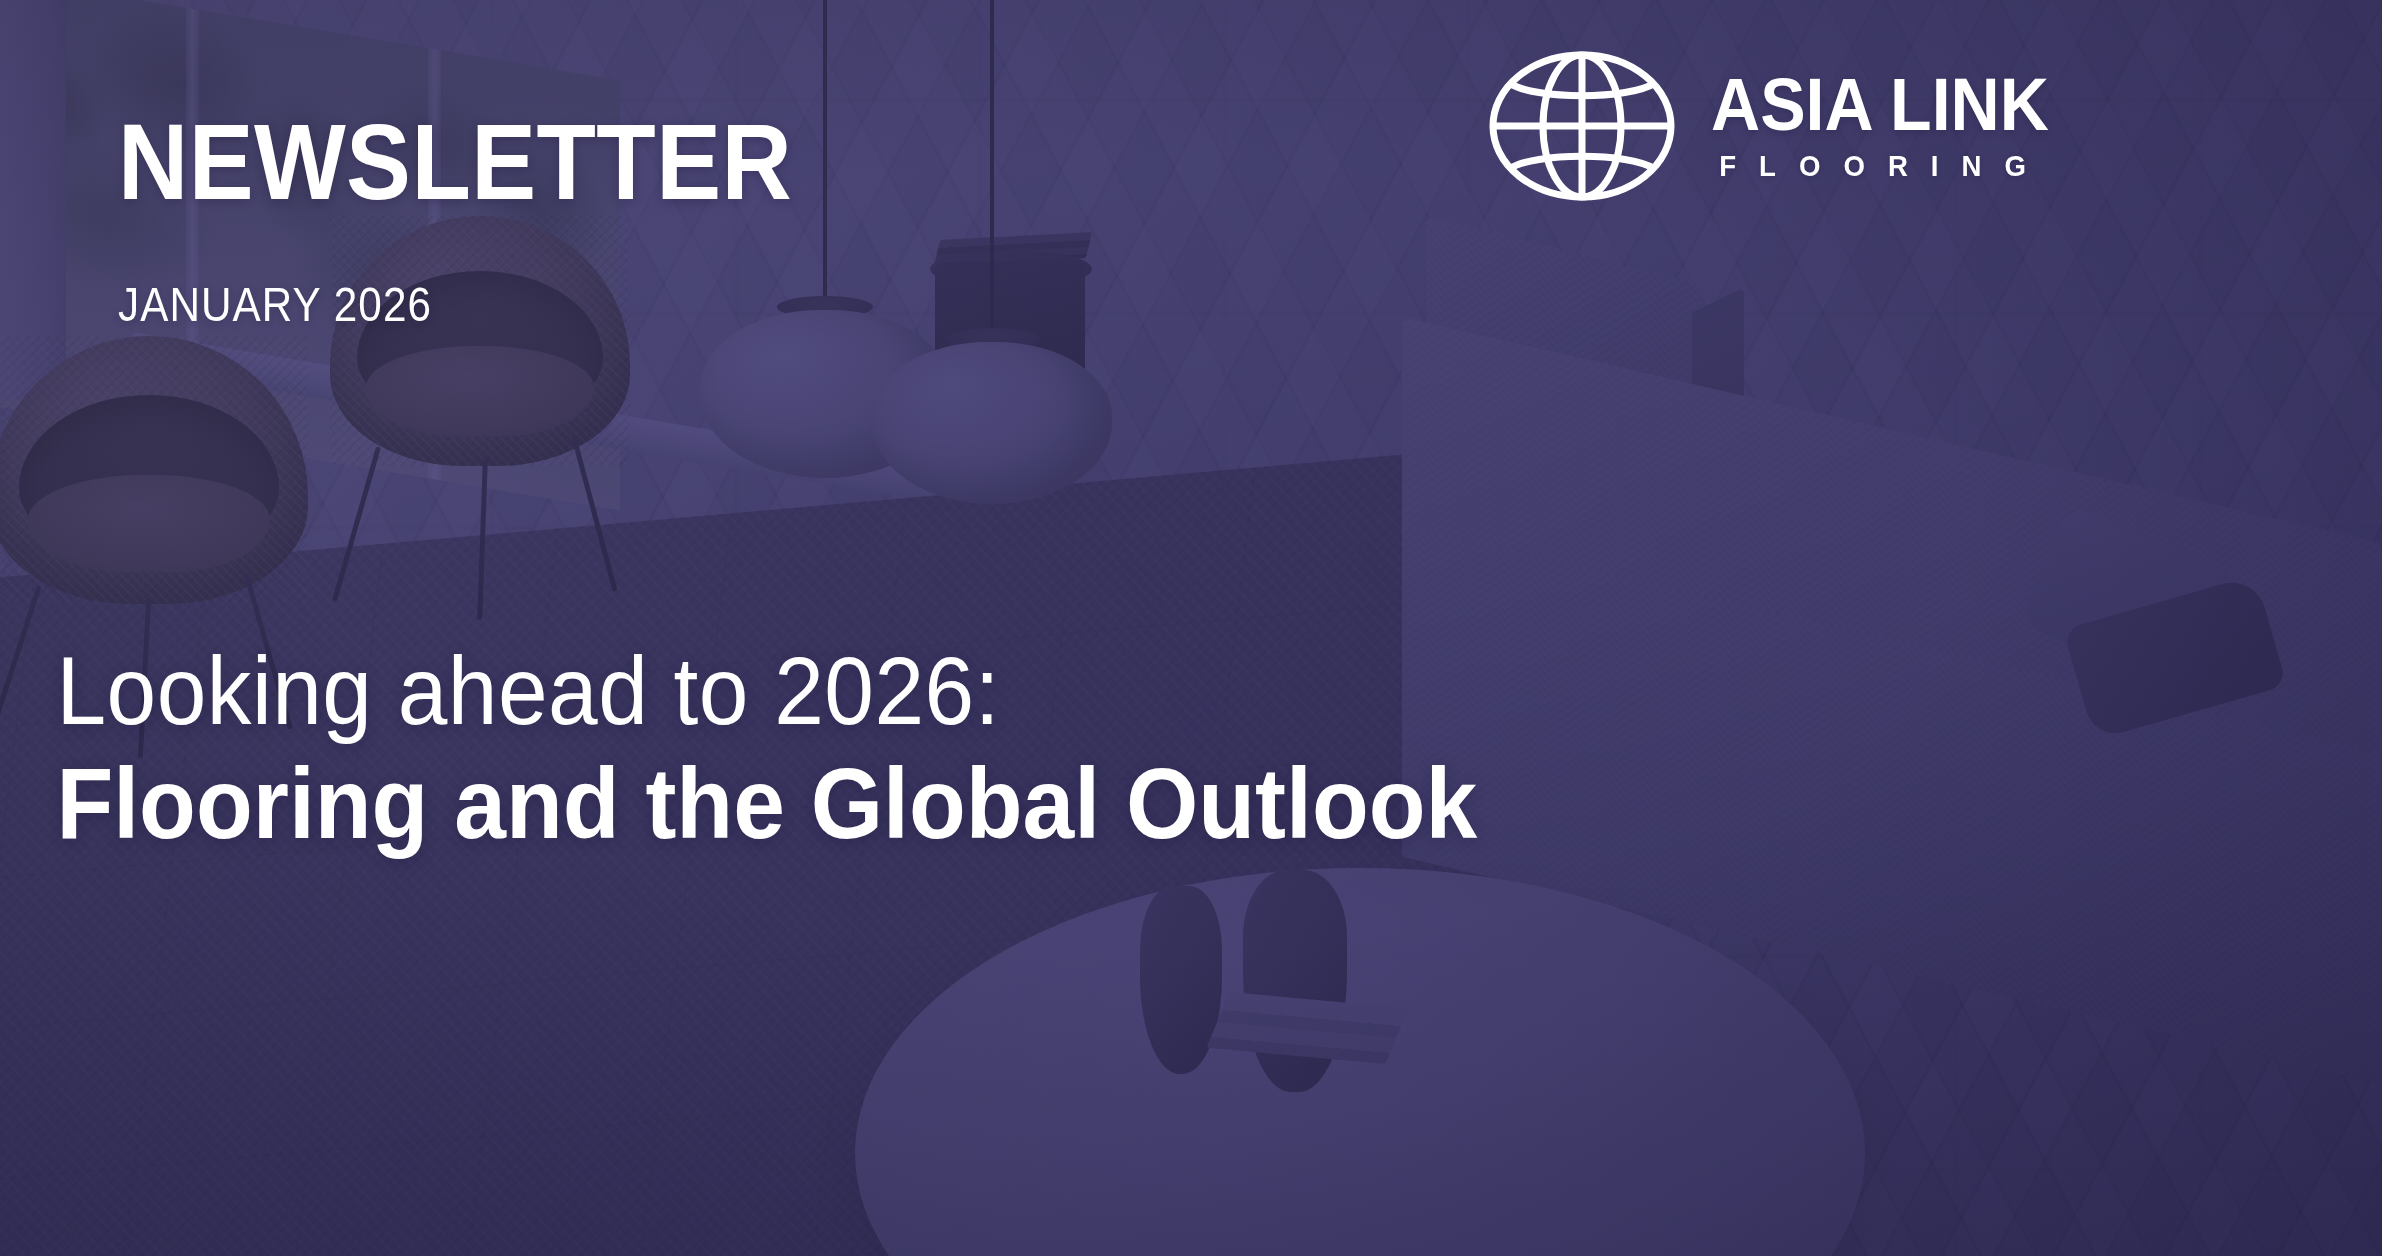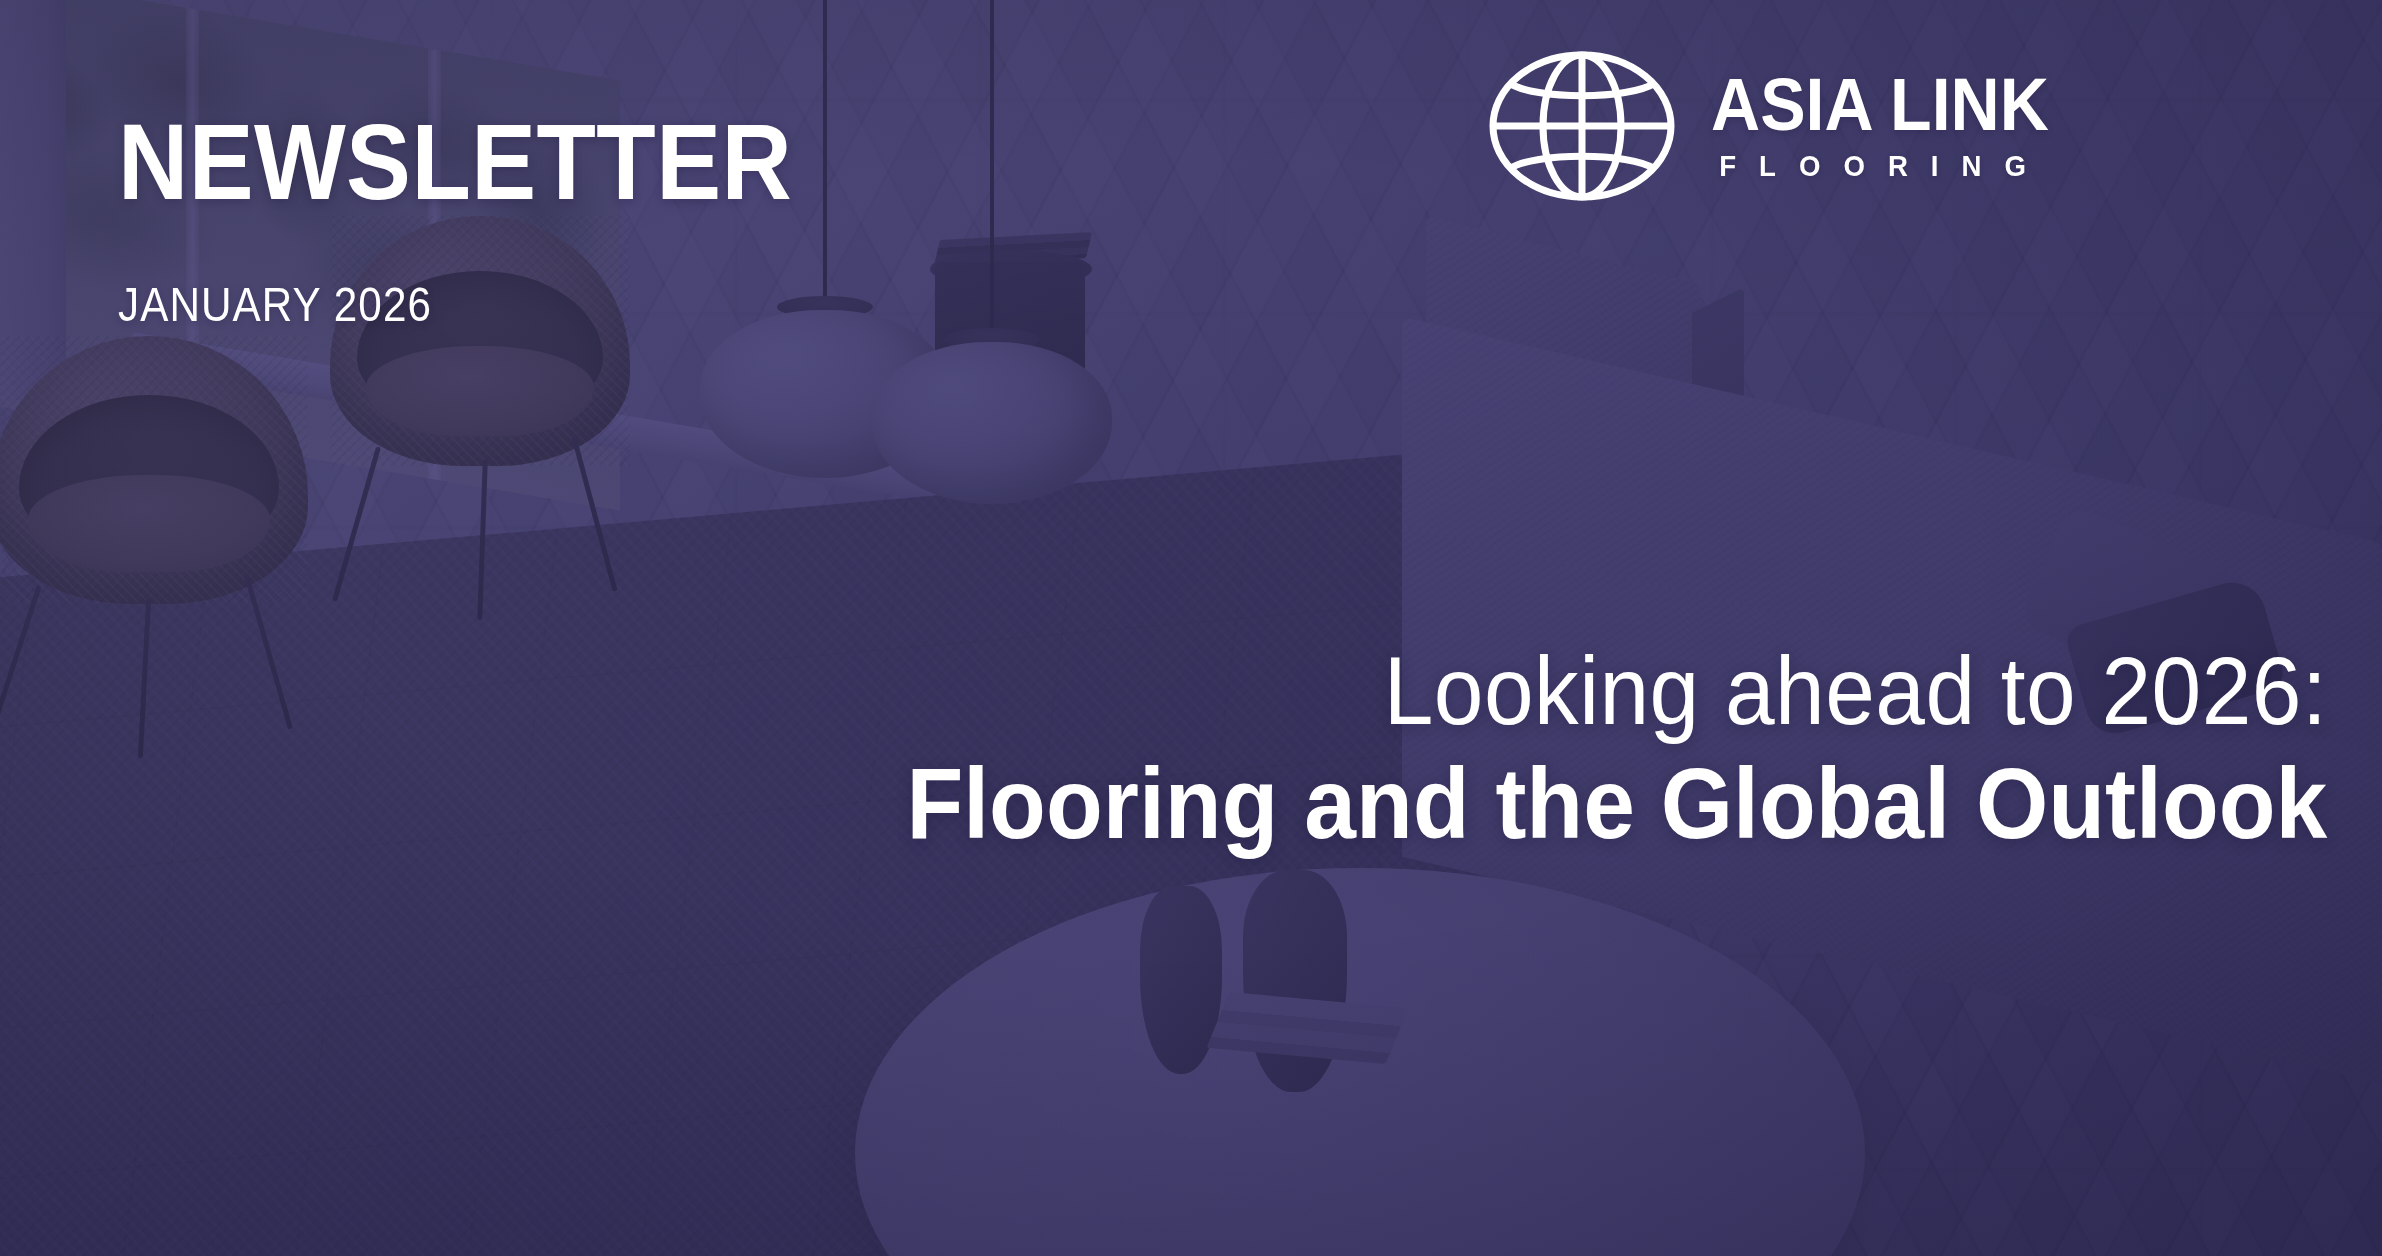--- a/index.html
+++ b/index.html
@@ -377,23 +377,23 @@
     white-space: nowrap;
     text-indent: 2px;
     text-shadow: 0 1px 6px rgba(25,20,55,.26);
   }
 
   
   .headline {
     position: absolute;
     left: 0; right: 0;
     top: 640px;
-    text-align: right;
+    text-align: left;
     color: #fff;
-    padding-left: 12px;
+    padding-left: 4px;
   }
   .headline-inner {
     display: inline-block;
     transform: translateX(-1px);
   }
   .headline-line1 {
     font-size: 96px;
     font-weight: 400;
     line-height: 1.06;
     letter-spacing: 0.5px;

